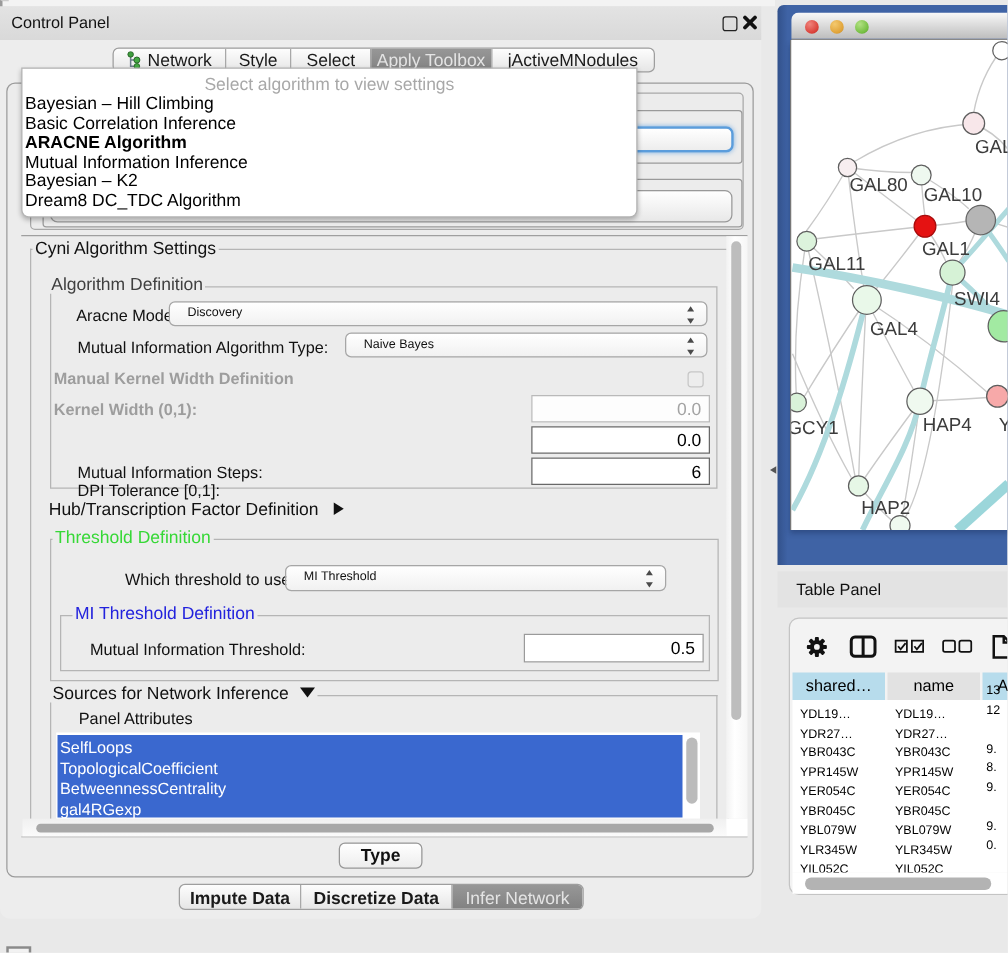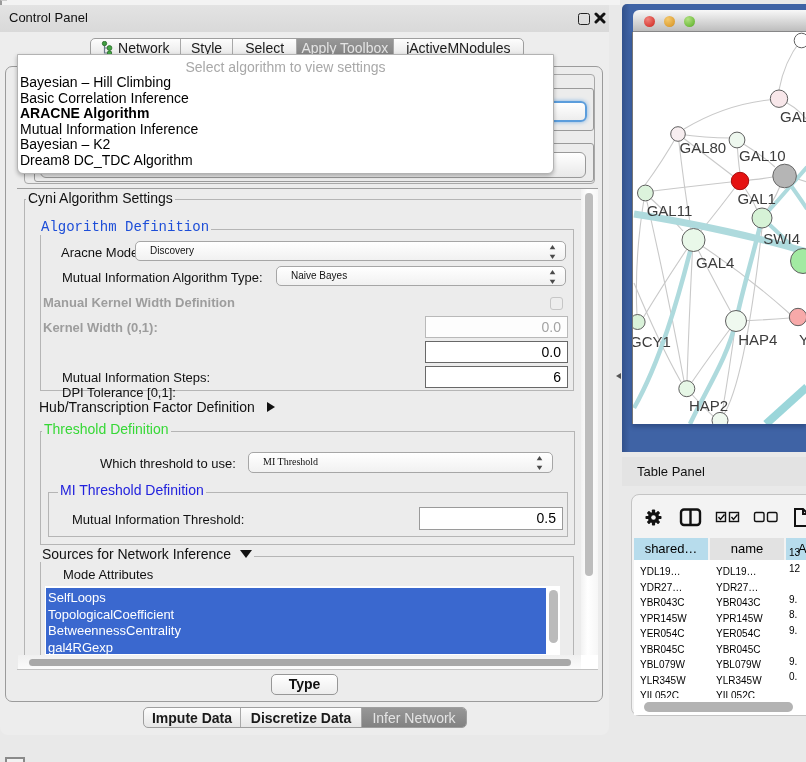--- a/index.html
+++ b/index.html
@@ -41,21 +41,21 @@
 .blab { font-size:13px; font-weight:normal; color:#111; white-space:nowrap;padding-left:19px; }
 .glab { font-size:13px; font-weight:bold; color:#9d9d9d; white-space:nowrap; }
 
 .mcombo { background:linear-gradient(#ffffff,#f1f1f1); border:1px solid #a6a6a6; border-radius:5px; font-size:13px; color:#111; }
 .mcombo .txt { position:absolute; left:14px; top:2.5px; font-size:10px; }
 .mcombo .arr { position:absolute; right:9px; top:2px; width:7px; height:16px; }
 
 .tfield { background:#fff; border:1px solid #686868; font-size:14px; color:#000; text-align:right; padding-right:6px; }
 .tfield-dis { background:#fdfdfd; border:1px solid #b9b9b9; font-size:14px; color:#a3a3a3; text-align:right; padding-right:6px; }
 
-#dropdown { left:17px; top:54px; width:537px; height:120px; background:#ffffff; border:1px solid #b3b3b3; border-radius:0 0 6px 6px; box-shadow:0 2px 4px rgba(0,0,0,0.28); }
+#dropdown { left:17px; top:54px; width:493px; height:120px; background:#ffffff; border:1px solid #b3b3b3; border-radius:0 0 6px 6px; box-shadow:0 2px 4px rgba(0,0,0,0.28); }
 #dropdown .hint { position:absolute; top:4px; width:100%; text-align:center; font-size:14px; color:#a8a8a8; }
 #dropdown .it { position:absolute; left:2px; font-size:14px; color:#000; white-space:nowrap; line-height:15px; }
 
 #apply { left:271px; top:674px; width:67px; height:21px; background:linear-gradient(#ffffff,#ededed); border:1px solid #979797; border-radius:5px; text-align:center; font-size:14px; font-weight:bold; line-height:19px; color:#111; }
 
 #net-frame { left:622px; top:4px; width:184px; height:448px; background:linear-gradient(90deg,#32518b,#3f63a5 8px); border-radius:5px 0 0 0; }
 #net-title { left:633px; top:10px; width:173px; height:22px; background:linear-gradient(#f8f8f8,#bdbdbd); border-radius:6px 0 0 0; border-bottom:1px solid #8a8a8a; }
 .tl { width:11px; height:11px; border-radius:50%; top:16px; }
 #net-canvas { left:632px; top:32px; width:174px; height:392px; background:#ffffff; border-left:1px solid #777; box-shadow:0 3px 4px rgba(20,40,80,0.35); }
 
@@ -110,21 +110,21 @@
 <div class="abs" id="combo2"></div>
 <div class="abs" id="scrollpane"></div>
 
 <div id="settings">
 
   <div class="abs" style="left:24px; top:199px; width:559px; height:456px; border-left:1px solid #b5b5b5; border-right:1px solid #b5b5b5;"></div>
   <div class="abs" style="left:24px; top:199px; width:559px; border-top:1px solid #b5b5b5;"></div>
   <div class="abs gtitle" style="left:26px; top:190px; color:#111;">Cyni Algorithm Settings</div>
 
   <div class="abs group" style="left:40px; top:229px; width:534px; height:162px;"></div>
-  <div class="abs gtitle" style="left:39px; top:219px; color:#1d4ed8;font-family:Liberation Mono, monospace;">Algorithm Definition</div>
+  <div class="abs gtitle" style="left:39px; top:219px; color:#404040;">Algorithm Definition</div>
 
   <div class="abs blab" style="left:42px; top:245px;">Aracne Mode:</div>
   <div class="abs mcombo" style="left:135px; top:241px; width:431px; height:20px;">
     <span class="txt">Discovery</span>
     <svg class="arr" viewBox="0 0 7 16">
         <path d="M3.5 1 L6.3 5.2 L0.7 5.2 Z" fill="#4a4a4a"></path>
         <path d="M3.5 15 L6.3 10.8 L0.7 10.8 Z" fill="#4a4a4a"></path>
       </svg>
   </div>
 
@@ -149,38 +149,38 @@
   <div class="abs blab" style="left:43px; top:370px;">Mutual Information Steps:</div>
   <div class="abs tfield" style="left:425px; top:366px; width:143px; height:22px; line-height:20px;">6</div>
 
   <div class="abs" style="left:39px; top:399px; font-size:14px; color:#111;">Hub/Transcription Factor Definition
     <span style="display:inline-block; margin-left:8px; width:0; height:0; border-left:8px solid #111; border-top:5px solid transparent; border-bottom:5px solid transparent;"></span></div>
 
   <div class="abs group" style="left:40px; top:431px; width:535px; height:114px;"></div>
   <div class="abs gtitle" style="left:42px; top:421px; color:#36d836;">Threshold Definition</div>
 
   <div class="abs blab" style="left:81px; top:456px;">Which threshold to use:</div>
-  <div class="abs mcombo" style="left:248px; top:452px; width:305px; height:21px;font-family:Liberation Serif, serif;">
+  <div class="abs mcombo" style="left:228px; top:452px; width:305px; height:21px;">
     <span class="txt">MI Threshold</span>
     <svg class="arr" viewBox="0 0 7 16">
         <path d="M3.5 1 L6.3 5.2 L0.7 5.2 Z" fill="#4a4a4a"></path>
         <path d="M3.5 15 L6.3 10.8 L0.7 10.8 Z" fill="#4a4a4a"></path>
       </svg>
   </div>
 
   <div class="abs group" style="left:48px; top:492px; width:520px; height:45px;"></div>
   <div class="abs gtitle" style="left:58px; top:482px; color:#2222dd;">MI Threshold Definition</div>
 
   <div class="abs blab" style="left:53px; top:512px;">Mutual Information Threshold:</div>
   <div class="abs tfield" style="left:419px; top:507px; width:144px; height:23px; line-height:21px; border-color:#9a9a9a;">0.5</div>
 
   <div class="abs" style="left:40px; top:556px; width:534px; height:99px; border-left:1px solid #b5b5b5; border-right:1px solid #b5b5b5; border-top:1px solid #b5b5b5;"></div>
   <div class="abs gtitle" style="left:40px; top:546px; color:#111;">Sources for Network Inference
     <span style="display:inline-block; margin-left:5px; margin-bottom:1px; width:0; height:0; border-top:8px solid #111; border-left:6px solid transparent; border-right:6px solid transparent;"></span></div>
-  <div class="abs blab" style="left:44px; top:567px;">Mode Attributes</div>
+  <div class="abs blab" style="left:44px; top:567px;">Panel Attributes</div>
 
   <div class="abs" style="left:45px; top:586px; width:515px; height:69px; background:#fff;"></div>
   <div class="abs" style="left:46px; top:588px; width:500px; height:66px; background:#3a68cf;"></div>
   <div class="abs" style="left:48px; top:590px; font-size:13px; color:#fff; line-height:16.5px;">SelfLoops<br>TopologicalCoefficient<br>BetweennessCentrality<br>gal4RGexp</div>
   <div class="abs" style="left:549px; top:590px; width:9px; height:53px; background:#bbbbbb; border-radius:5px;"></div>
 </div>
 
 <div class="abs vsb-track"></div>
 <div class="abs vsb-thumb"></div>
 <div class="abs hsb-track"></div>

